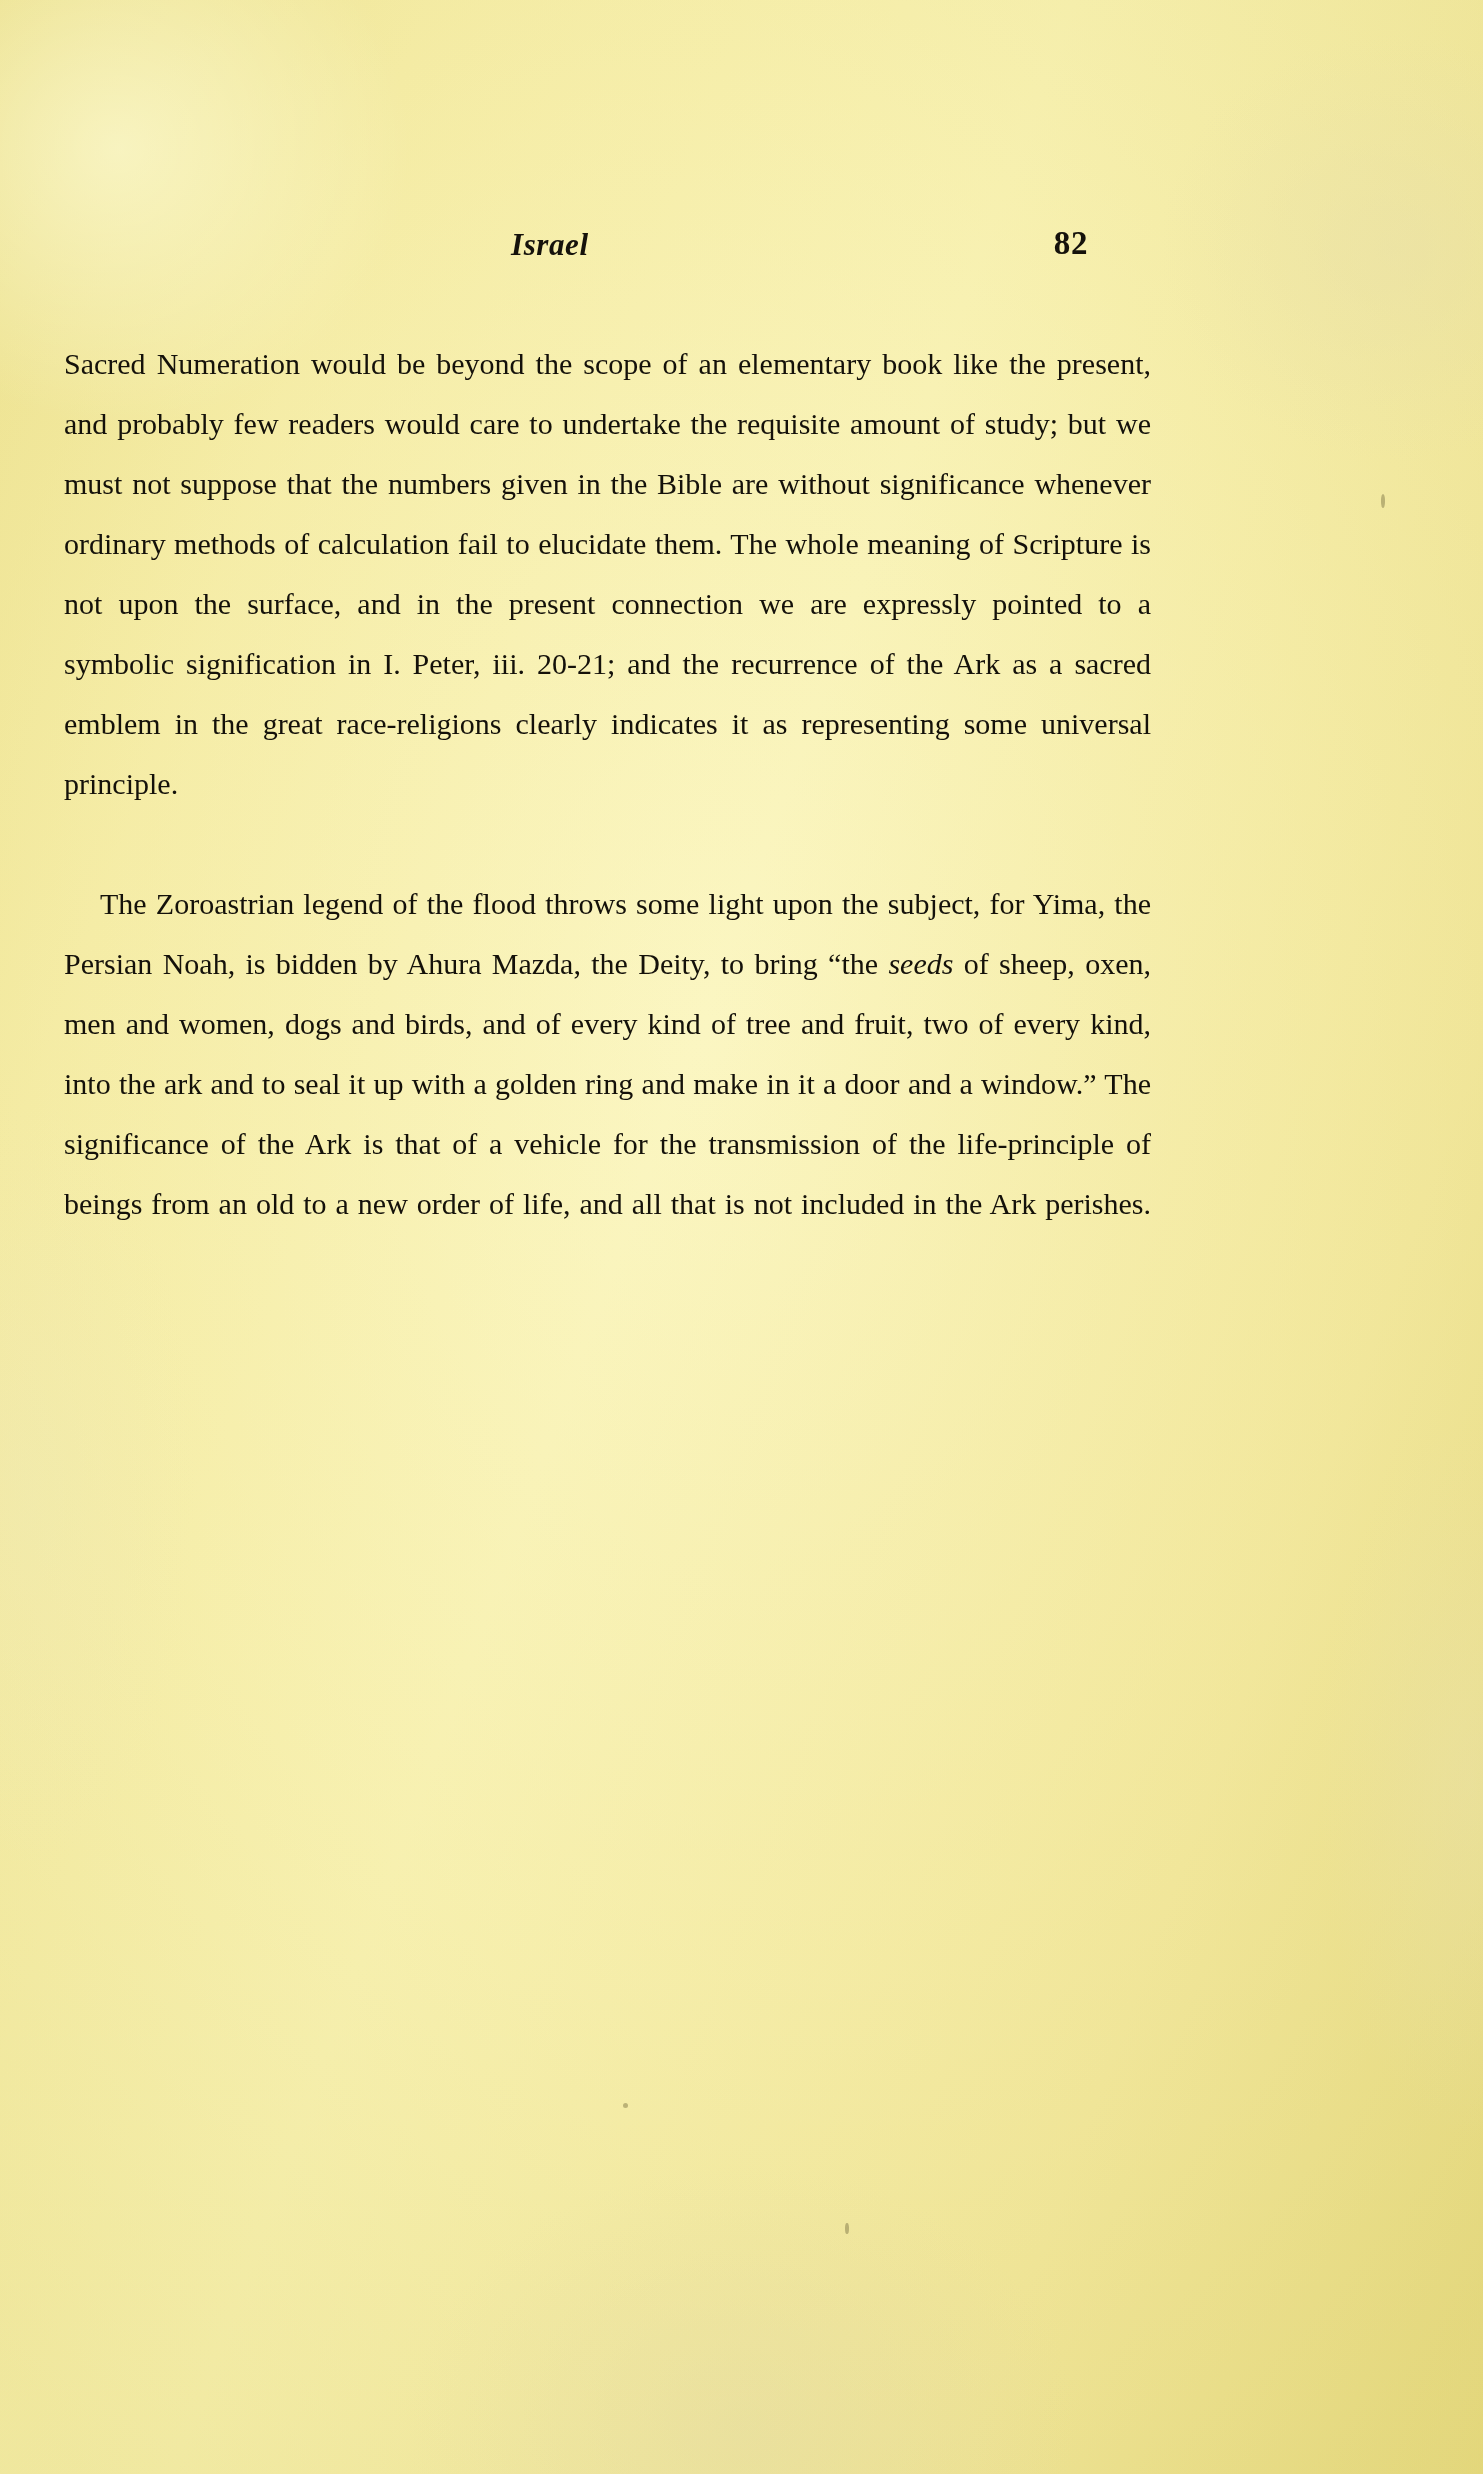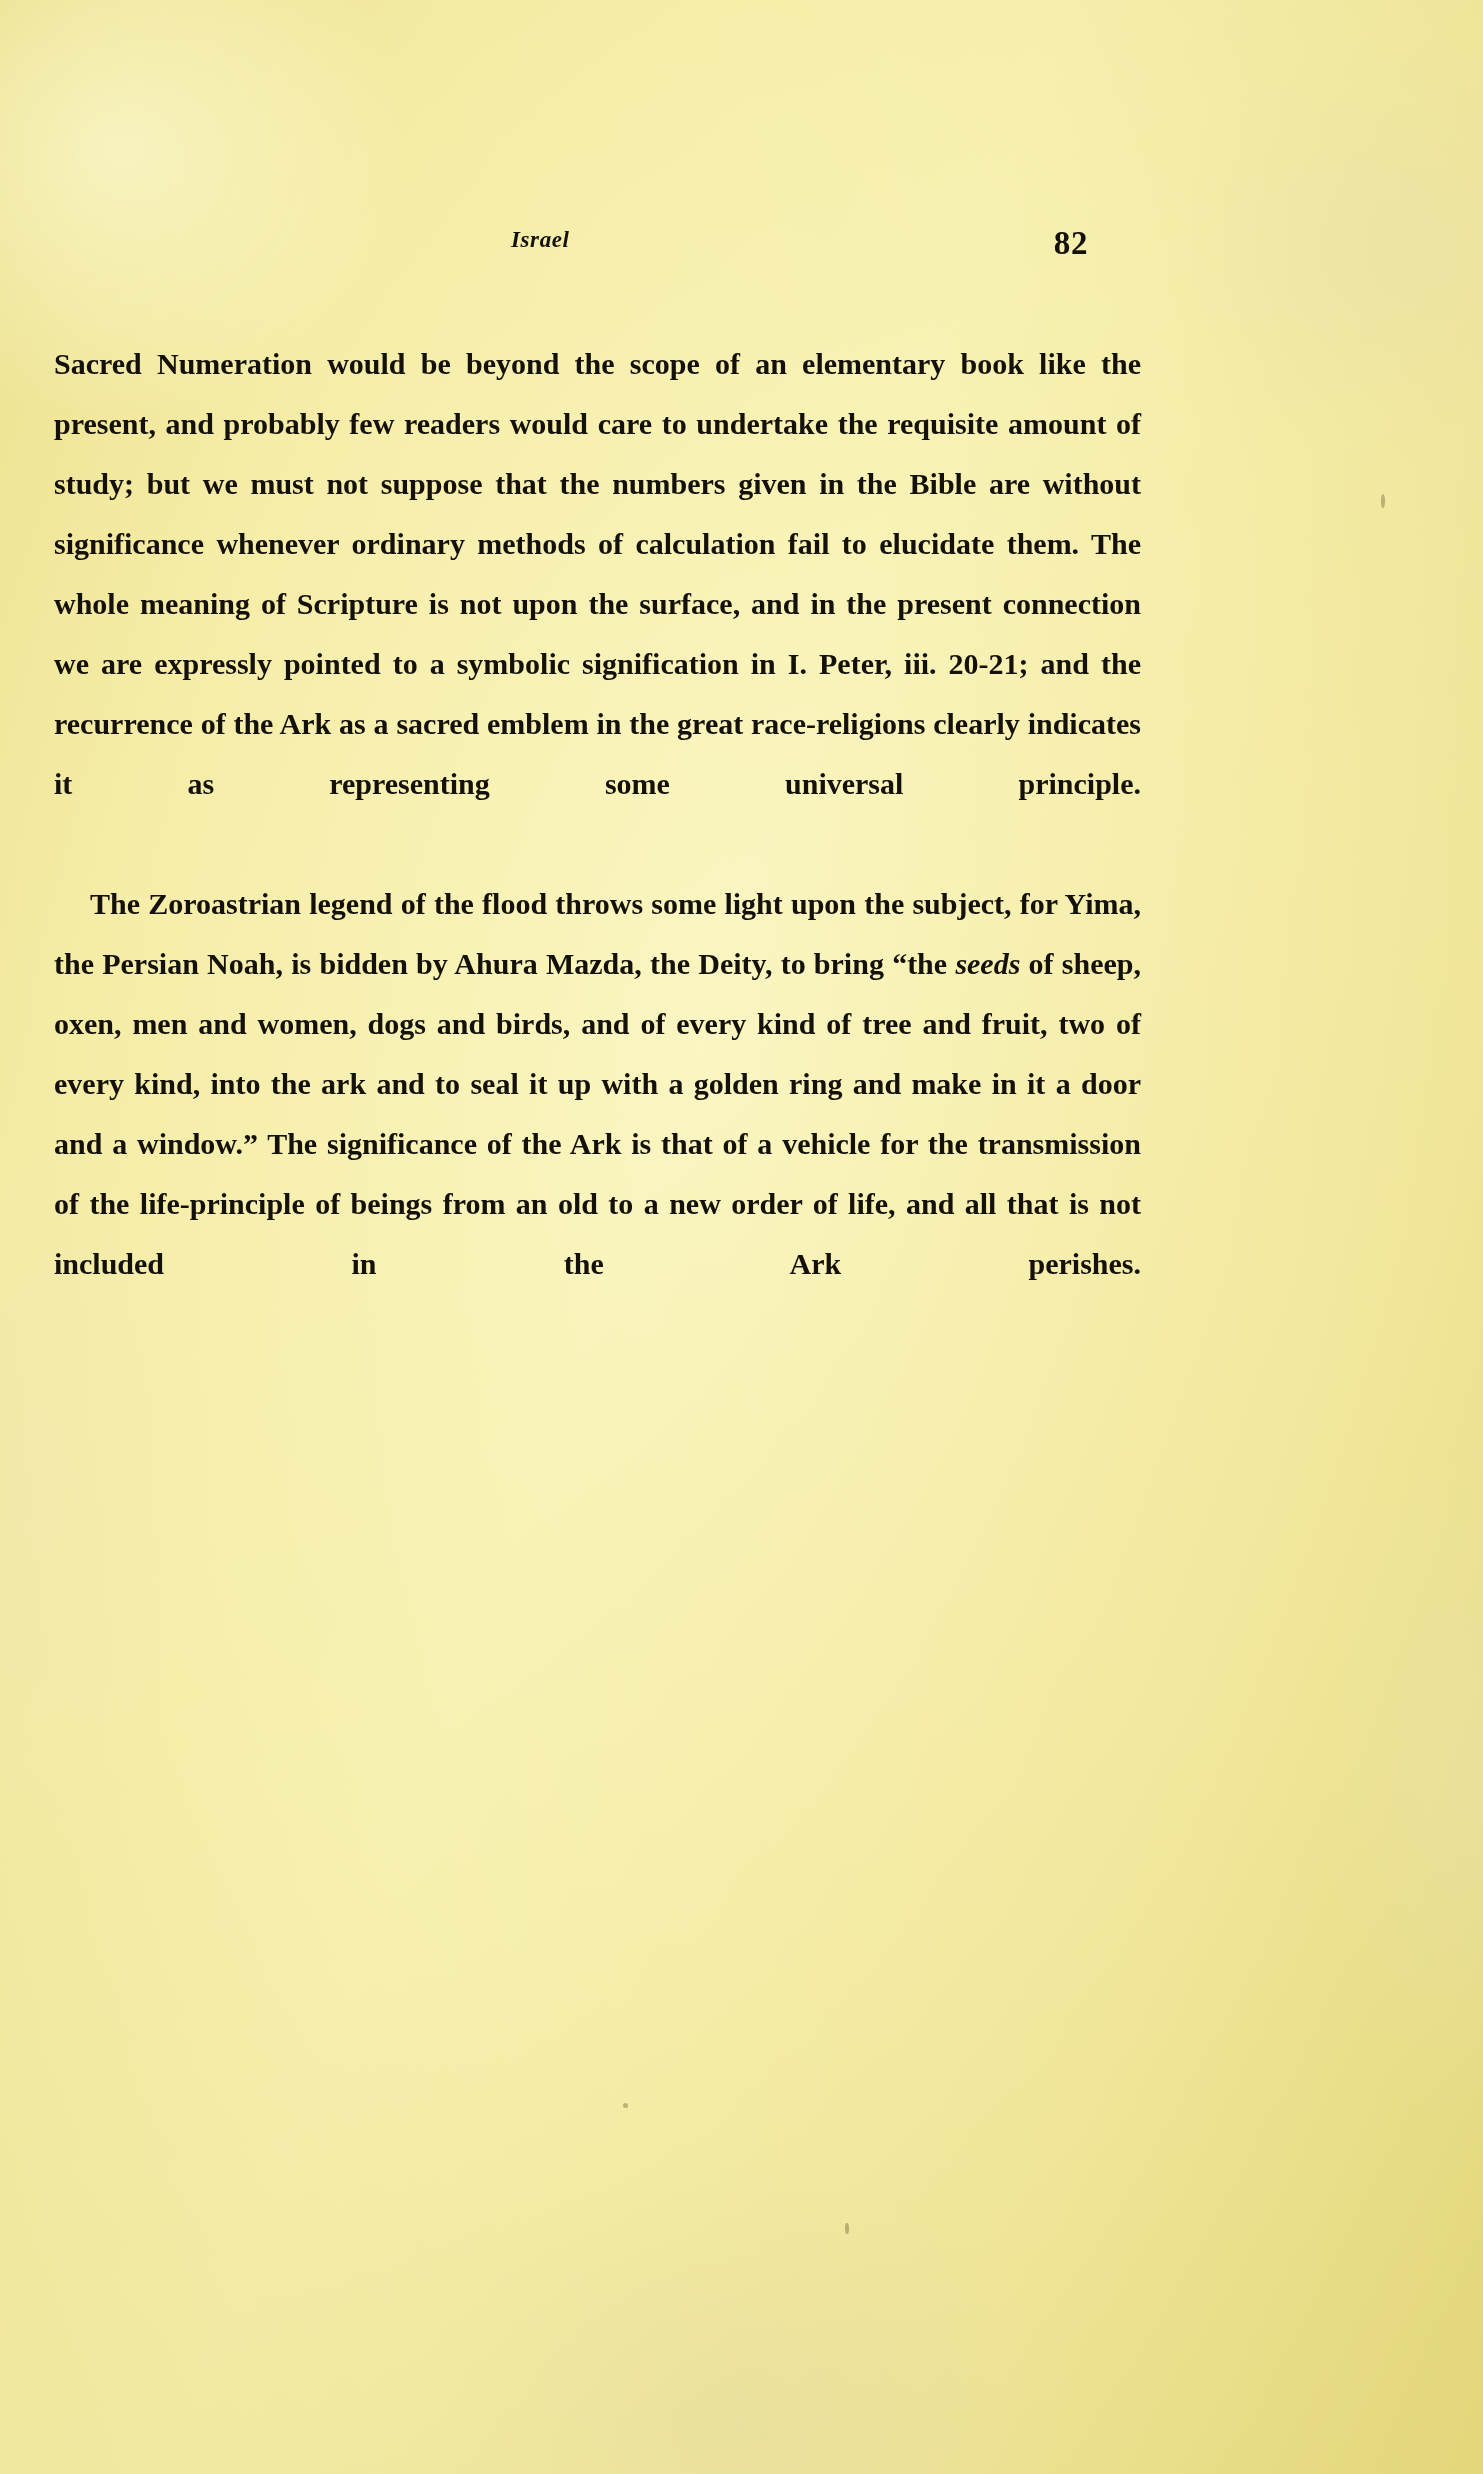--- a/index.html
+++ b/index.html
@@ -49,41 +49,40 @@
     width: 1093px;
     height: 43px;
   }
   .header-title {
     position: absolute;
     left: 457px;
     top: 0;
     font-family: "Liberation Serif", serif;
     font-style: italic;
     font-weight: 700;
-    font-size: 23px;
+    font-size: 31px;
     letter-spacing: 0.6px;
     color: #15120b;
   }
   .header-folio {
     position: absolute;
     right: 59px;
     top: -2.5px;
     font-family: "Liberation Serif", serif;
     font-weight: 700;
     font-size: 33px;
     letter-spacing: 0.6px;
     color: #15120b;
   }
   
   .body-block {
     position: absolute;
-    left: 54px;
+    left: 64px;
     top: 334px;
     width: 1087px;
-    font-weight: bold;
   }
   .para {
     margin: 0;
     font-size: 30px;
     line-height: 60px;
     text-align: justify;
     text-justify: inter-word;
     word-spacing: 0.3px;
   }
   .para.first {

